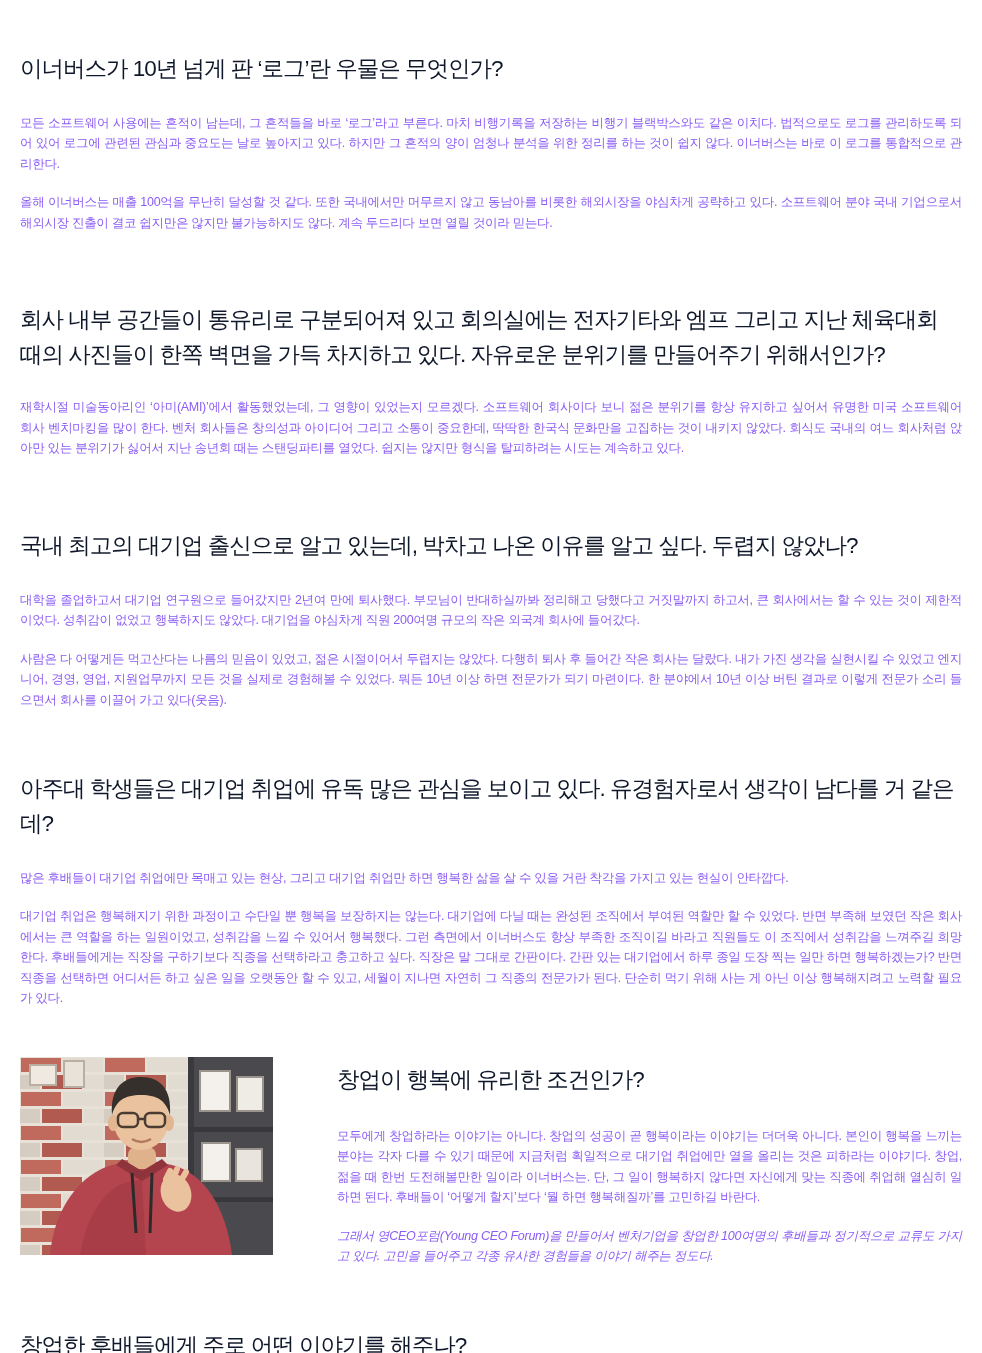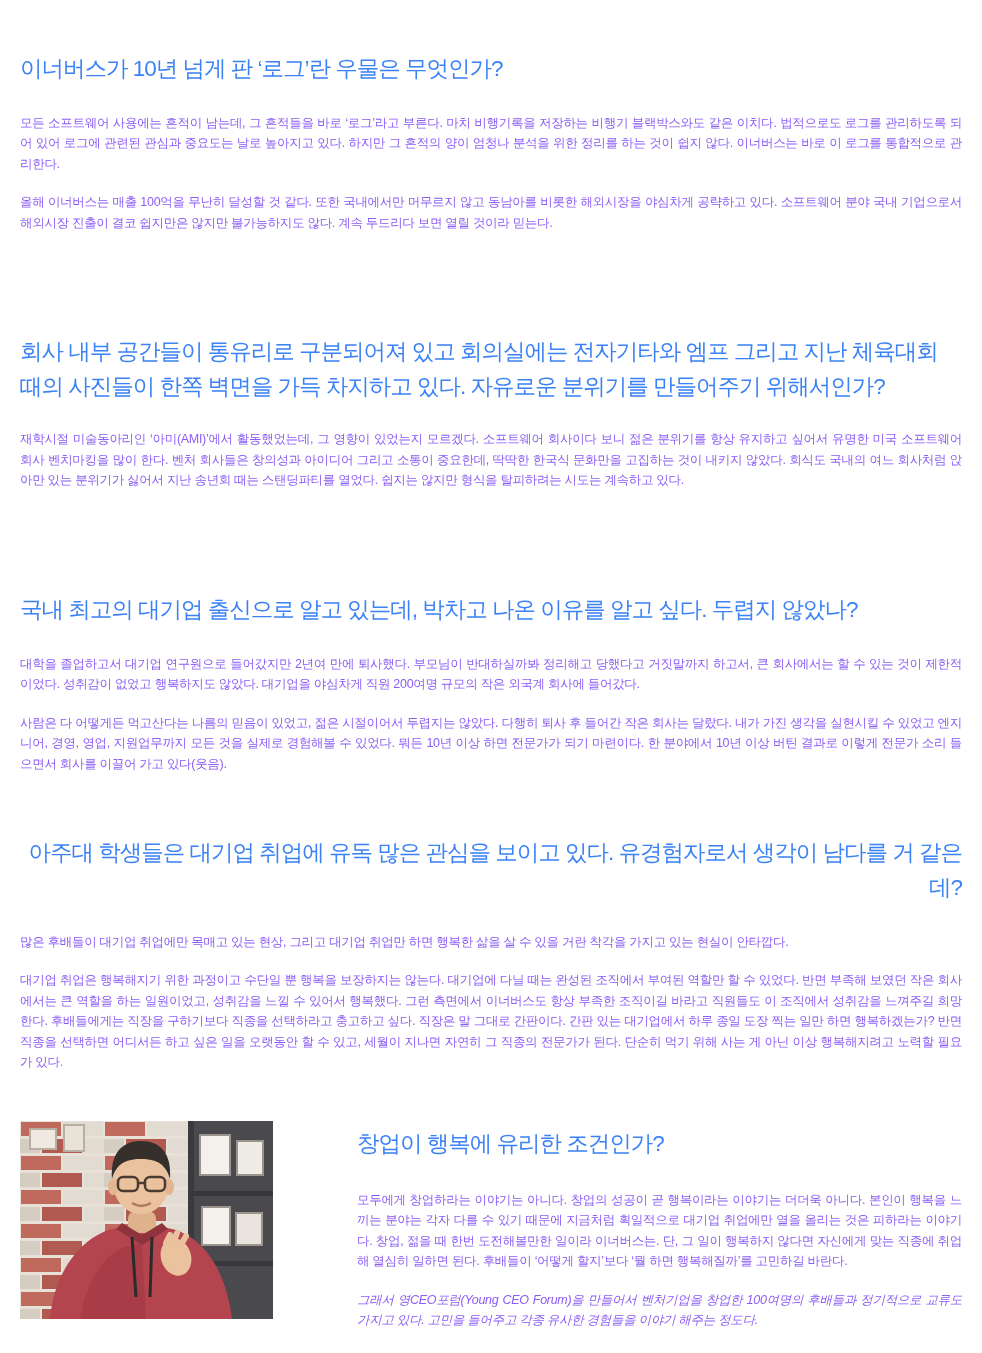--- a/index.html
+++ b/index.html
@@ -9,58 +9,58 @@
   }
   .page {
     width: 982px;
     box-sizing: border-box;
     padding: 52px 20px 34px 20px;
     font-family: "Liberation Sans", "DejaVu Sans", sans-serif;
     background: #ffffff;
   }
   .q {
     margin: 0;
-    color: #3b82f6;
+    color: #0f172a;
     font-size: 22.5px;
     font-weight: 500;
     line-height: 1.55;
     letter-spacing: -1px;
   }
   .a {
     margin: 0;
     color: #8b5cf6;
     font-size: 12.5px;
     line-height: 20.5px;
     letter-spacing: -0.3px;
     text-align: justify;
     word-break: break-all;
   }
   .mt-h1   { margin-top: 0; }
   .mt-p-first { margin-top: 26px; }
   .mt-p    { margin-top: 18px; }
-  .mt-h    { margin-top: 102px; }
-  .mt-h-sm { margin-top: 62px; text-align: right; }
+  .mt-h    { margin-top: 70px; }
+  .mt-h-sm { margin-top: 62px; }
   .mt-p3   { margin-top: 24px; }
 
   .photo-section {
     margin-top: 48px;
     display: flex;
     align-items: flex-start;
   }
   .photo-frame {
     margin: 0;
     flex: 0 0 253px;
     width: 253px;
     height: 198px;
     overflow: hidden;
   }
   .photo-frame svg { display: block; }
   .photo-col {
     flex: 1 1 auto;
-    margin-left: 84px;
+    margin-left: 64px;
     padding-top: 6px;
   }
   .photo-col .q { letter-spacing: -1px; }
   .photo-col .a { margin-top: 0; }
   .photo-col .a.first { margin-top: 28px; }
   .photo-col .a.second { margin-top: 18px; font-style: italic; }
 </style>
 </head>
 <body>
 

